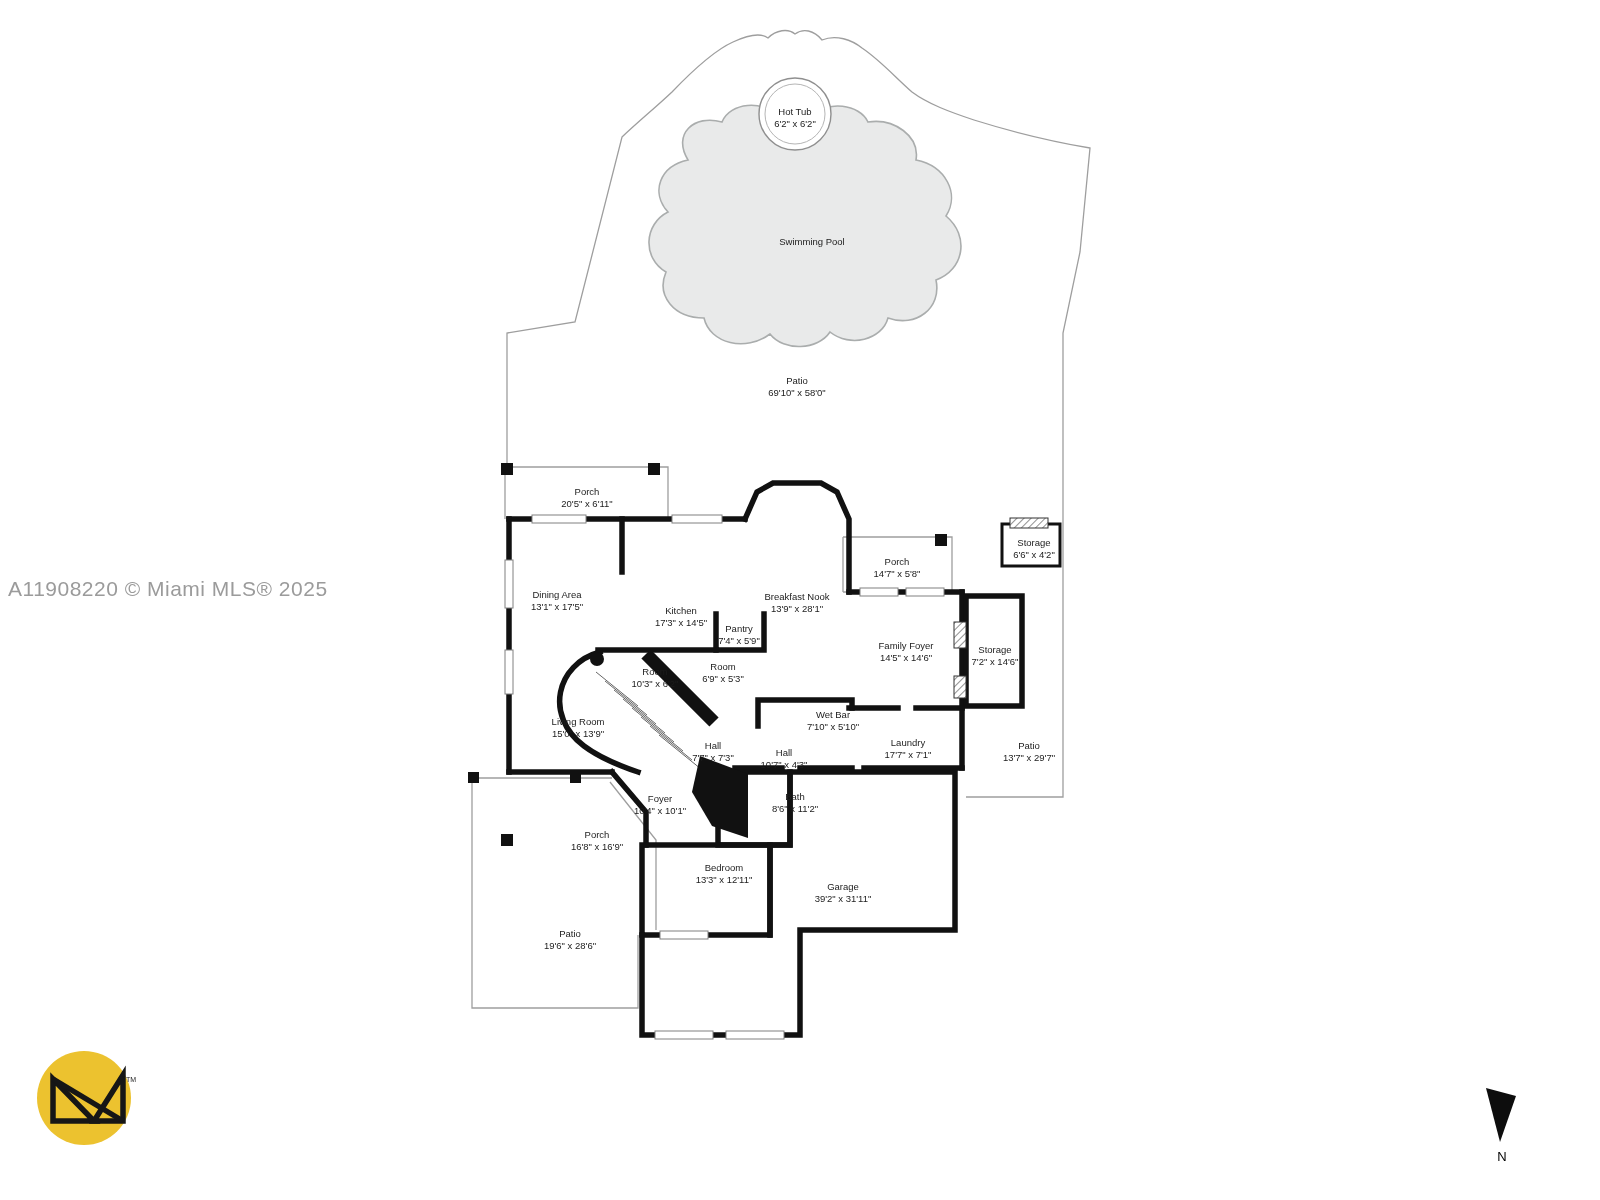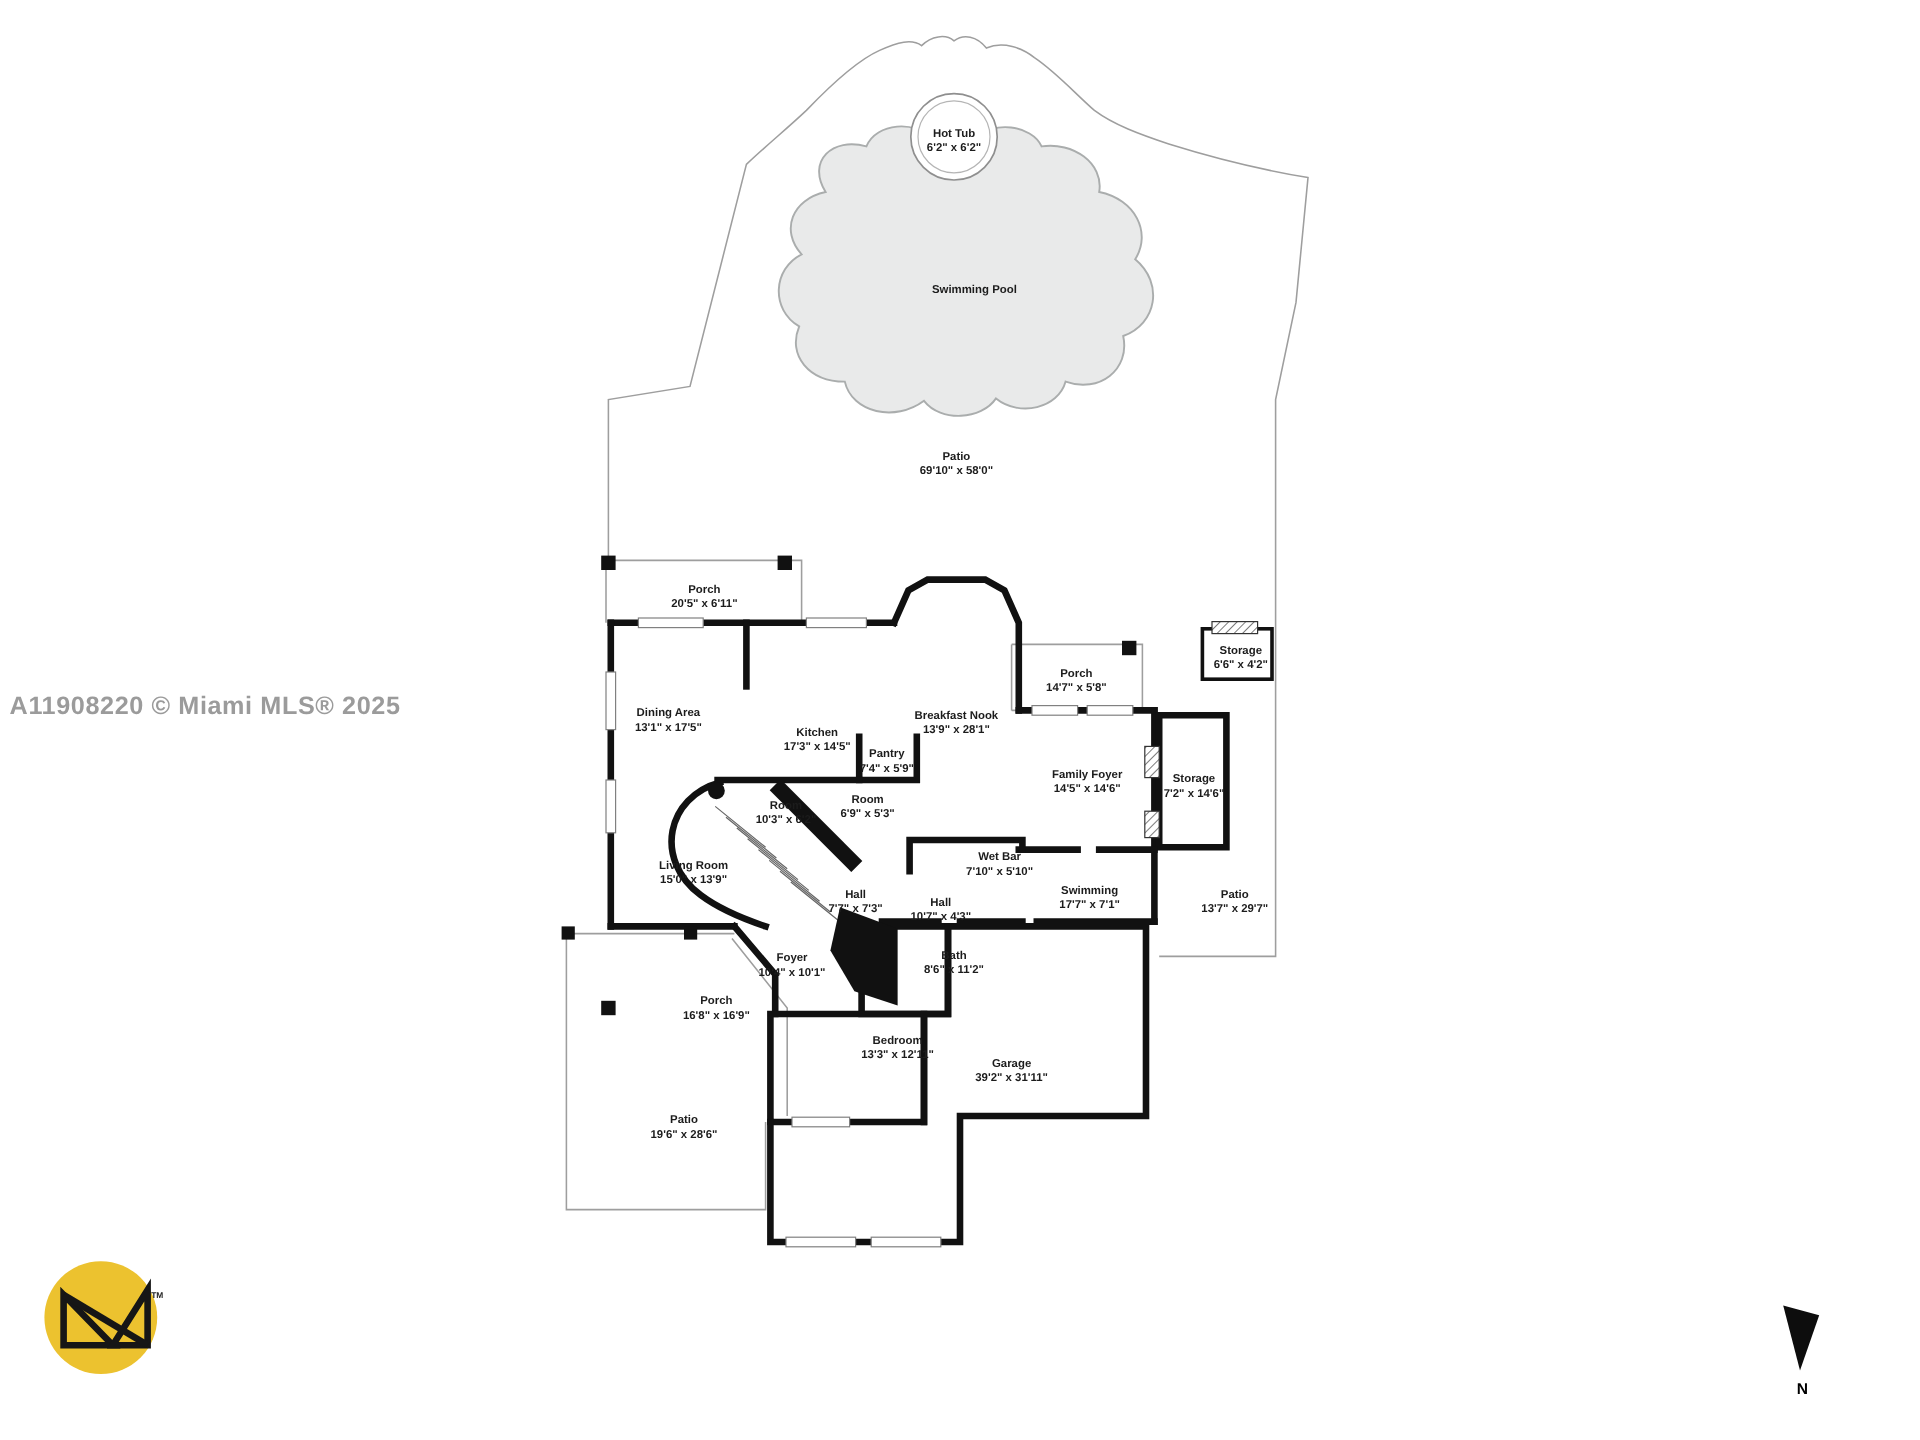--- a/index.html
+++ b/index.html
@@ -1,17 +1,17 @@
 <!DOCTYPE html>
 <html><head>
 <meta charset="utf-8">
 <style>
   html,body{margin:0;padding:0;background:#ffffff;}
   .page{position:relative;width:1580px;height:1200px;background:#fff;overflow:hidden;
-        font-family:"Liberation Sans",sans-serif;font-weight:bold;}
+        font-family:"Liberation Sans",sans-serif;}
   .plan-svg{position:absolute;left:0;top:0;}
   .room-label{position:absolute;transform:translateX(-50%);text-align:center;
               font-size:9.5px;line-height:1.3;color:#1c1c1c;white-space:nowrap;}
   .room-label .rn{font-size:9.5px;}
   .room-label .rd{font-size:9.5px;}
   .watermark{position:absolute;left:8px;top:577px;font-size:21px;color:#9b9b9b;
              letter-spacing:.5px;}
   .footer{position:absolute;left:784px;top:1124px;transform:translateX(-50%);
           font-size:17.5px;color:#000;white-space:nowrap;}
   .compass{position:absolute;left:1478px;top:1086px;width:48px;text-align:center;}
@@ -194,21 +194,21 @@
       </div>
       <div class="room-label" style="left: 833px; top: 709px;">
         <div class="rn">Wet Bar</div>
         <div class="rd">7'10" x 5'10"</div>
       </div>
       <div class="room-label" style="left: 578px; top: 716px;">
         <div class="rn">Living Room</div>
         <div class="rd">15'0" x 13'9"</div>
       </div>
       <div class="room-label" style="left: 908px; top: 737px;">
-        <div class="rn">Swimming</div>
+        <div class="rn">Laundry</div>
         <div class="rd">17'7" x 7'1"</div>
       </div>
       <div class="room-label" style="left: 713px; top: 740px;">
         <div class="rn">Hall</div>
         <div class="rd">7'7" x 7'3"</div>
       </div>
       <div class="room-label" style="left: 1029px; top: 740px;">
         <div class="rn">Patio</div>
         <div class="rd">13'7" x 29'7"</div>
       </div>
@@ -221,21 +221,21 @@
         <div class="rd">8'6" x 11'2"</div>
       </div>
       <div class="room-label" style="left: 660px; top: 793px;">
         <div class="rn">Foyer</div>
         <div class="rd">10'4" x 10'1"</div>
       </div>
       <div class="room-label" style="left: 597px; top: 829px;">
         <div class="rn">Porch</div>
         <div class="rd">16'8" x 16'9"</div>
       </div>
-      <div class="room-label" style="left: 748px; top: 862px;">
+      <div class="room-label" style="left: 724px; top: 862px;">
         <div class="rn">Bedroom</div>
         <div class="rd">13'3" x 12'11"</div>
       </div>
       <div class="room-label" style="left: 843px; top: 881px;">
         <div class="rn">Garage</div>
         <div class="rd">39'2" x 31'11"</div>
       </div>
       <div class="room-label" style="left: 570px; top: 928px;">
         <div class="rn">Patio</div>
         <div class="rd">19'6" x 28'6"</div>

